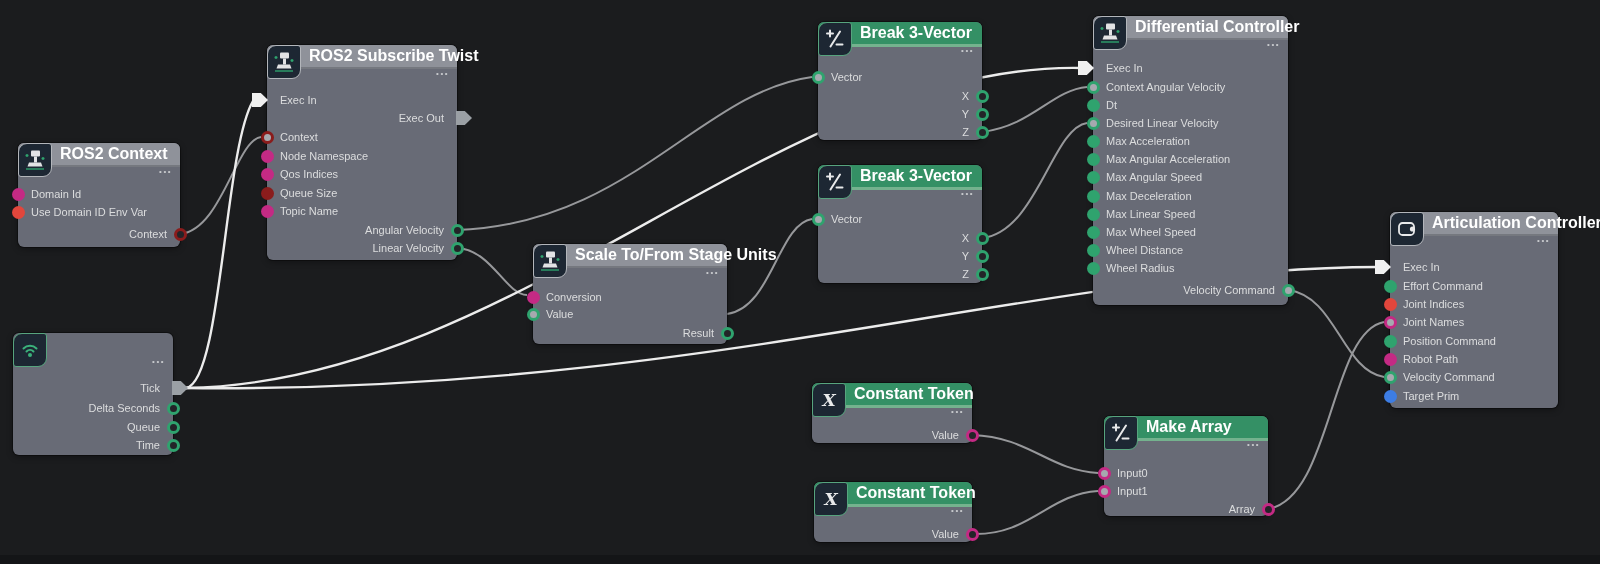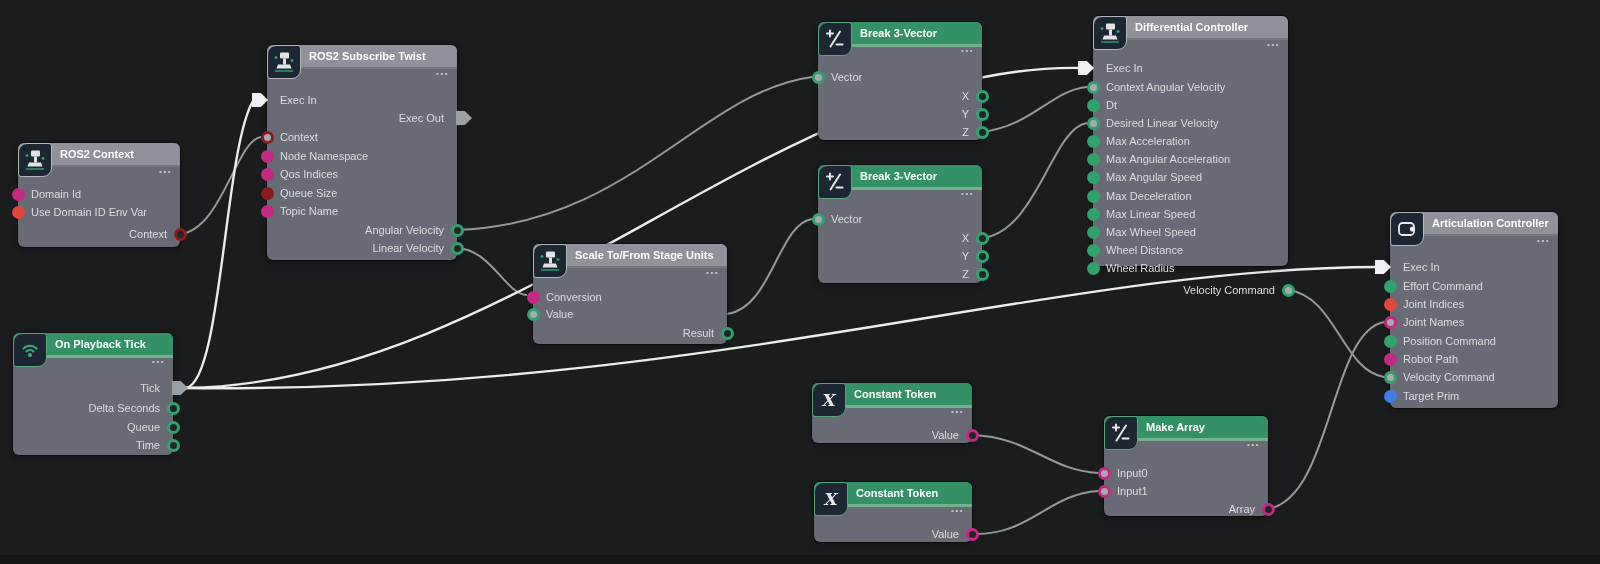--- a/index.html
+++ b/index.html
@@ -2,21 +2,21 @@
 <html><head>
 <meta charset="utf-8">
 <style>
   html,body{margin:0;padding:0;background:#121315;}
   .canvas{position:relative;width:1600px;height:564px;background:#1b1c1e;overflow:hidden;
           font-family:"Liberation Sans", sans-serif;}
   .wires{position:absolute;left:0;top:0;z-index:1;}
   .node{position:absolute;z-index:2;background:#686b76;border-radius:6px;
         box-shadow:0 0 0 1px rgba(0,0,0,.35), 0 2px 6px rgba(0,0,0,.35);}
   .titlebar{height:22px;border-radius:6px 6px 0 0;display:flex;align-items:center;
-            padding-left:42px;font-size:11px;font-weight:bold;color:#ffffff;white-space:nowrap;text-align:right;}
+            padding-left:42px;font-size:16px;font-weight:bold;color:#ffffff;white-space:nowrap;text-align:right;}
   .titlebar.gray{background:#8f929a;border-bottom:2px solid #75787f;}
   .titlebar.green{background:#349065;border-bottom:3px solid #74b28e;}
   .iconbox{position:absolute;left:0;top:0;width:34px;height:34px;box-sizing:border-box;
            background:#1d2733;border:1.5px solid #b3b6bb;border-radius:9px 3px 9px 3px;
            display:flex;align-items:center;justify-content:center;z-index:3;}
   .node.greenish .iconbox{border-color:#57a47e;}
   .dots{position:absolute;top:25px;right:8px;font-size:8px;letter-spacing:1.5px;color:#c9cbce;line-height:8px;cursor:pointer;}
   .port{position:absolute;left:0;right:0;height:14px;display:flex;align-items:center;
         font-size:11px;color:#dcddde;}
   .port.in{padding-left:13px;}
@@ -153,21 +153,20 @@
   </div>
 
   <div class="node greenish" style="left:13px;top:333px;width:160px;height:122px;">
     <div class="iconbox">
       <svg width="24" height="24" viewBox="0 0 24 24" fill="none" stroke="#3bb27b" stroke-width="2" stroke-linecap="round">
           <path d="M8.5,13.5 a5,5 0 0 1 7,0"></path>
           <path d="M5.5,10.5 a9.2,9.2 0 0 1 13,0"></path>
           <circle cx="12" cy="17" r="2" fill="#3bb27b" stroke="none"></circle>
         </svg>
     </div>
-    <div class="titlebar green">On Playback Tick</div>
     <div class="dots">•••</div>
     <div class="port out" style="top:48px">
         <span>Tick</span>
         <span class="execpin e-gray"></span>
       </div>
     <div class="port out" style="top:68px">
         <span>Delta Seconds</span>
         <span class="pin r-green"></span>
       </div>
     <div class="port out" style="top:87px">
@@ -260,21 +259,21 @@
     <div class="port out" style="top:84px">
         <span>Y</span>
         <span class="pin r-green"></span>
       </div>
     <div class="port out" style="top:102px">
         <span>Z</span>
         <span class="pin r-green"></span>
       </div>
   </div>
 
-  <div class="node" style="left:1093px;top:16px;width:195px;height:250px;">
+  <div class="node" style="left:1093px;top:16px;width:195px;height:289px;">
     <div class="iconbox">
       <svg width="24" height="24" viewBox="0 0 24 24">
           <g stroke="#2fa36e" stroke-width="1.4">
             <path d="M3,21 H21"></path>
             <path d="M4,6 v3 M2.5,7.5 h3"></path>
             <path d="M20,9 v3 M18.5,10.5 h3"></path>
           </g>
           <g fill="#e2e3e5">
             <rect x="8" y="2.5" width="9" height="6" rx="1"></rect>
             <rect x="11" y="8.5" width="3" height="6"></rect>

